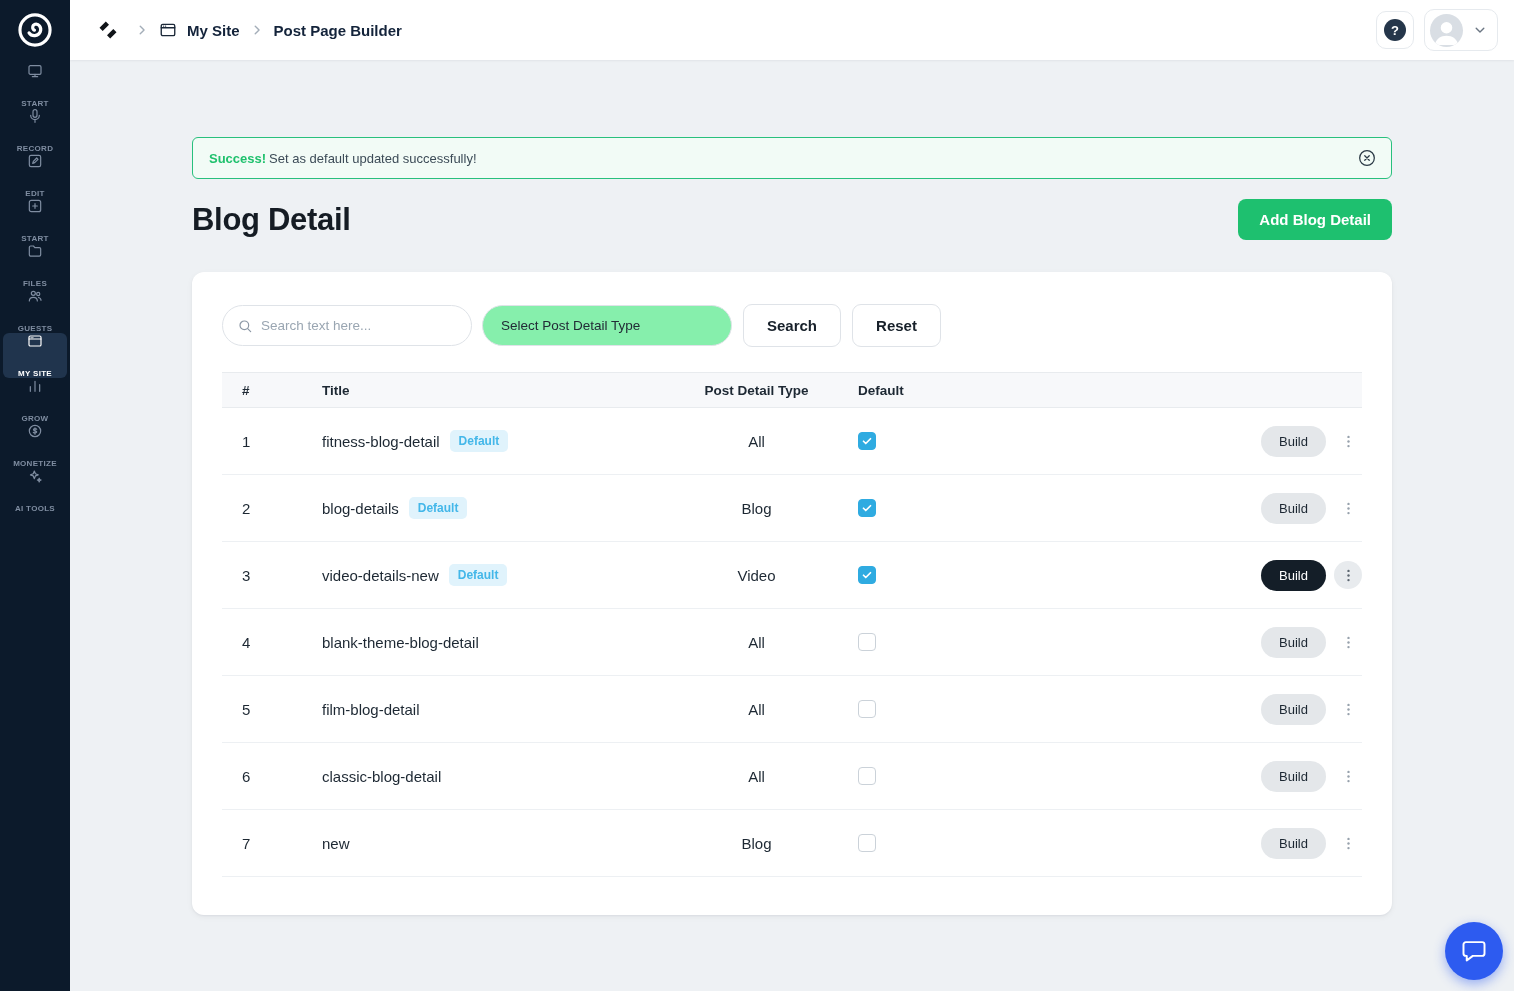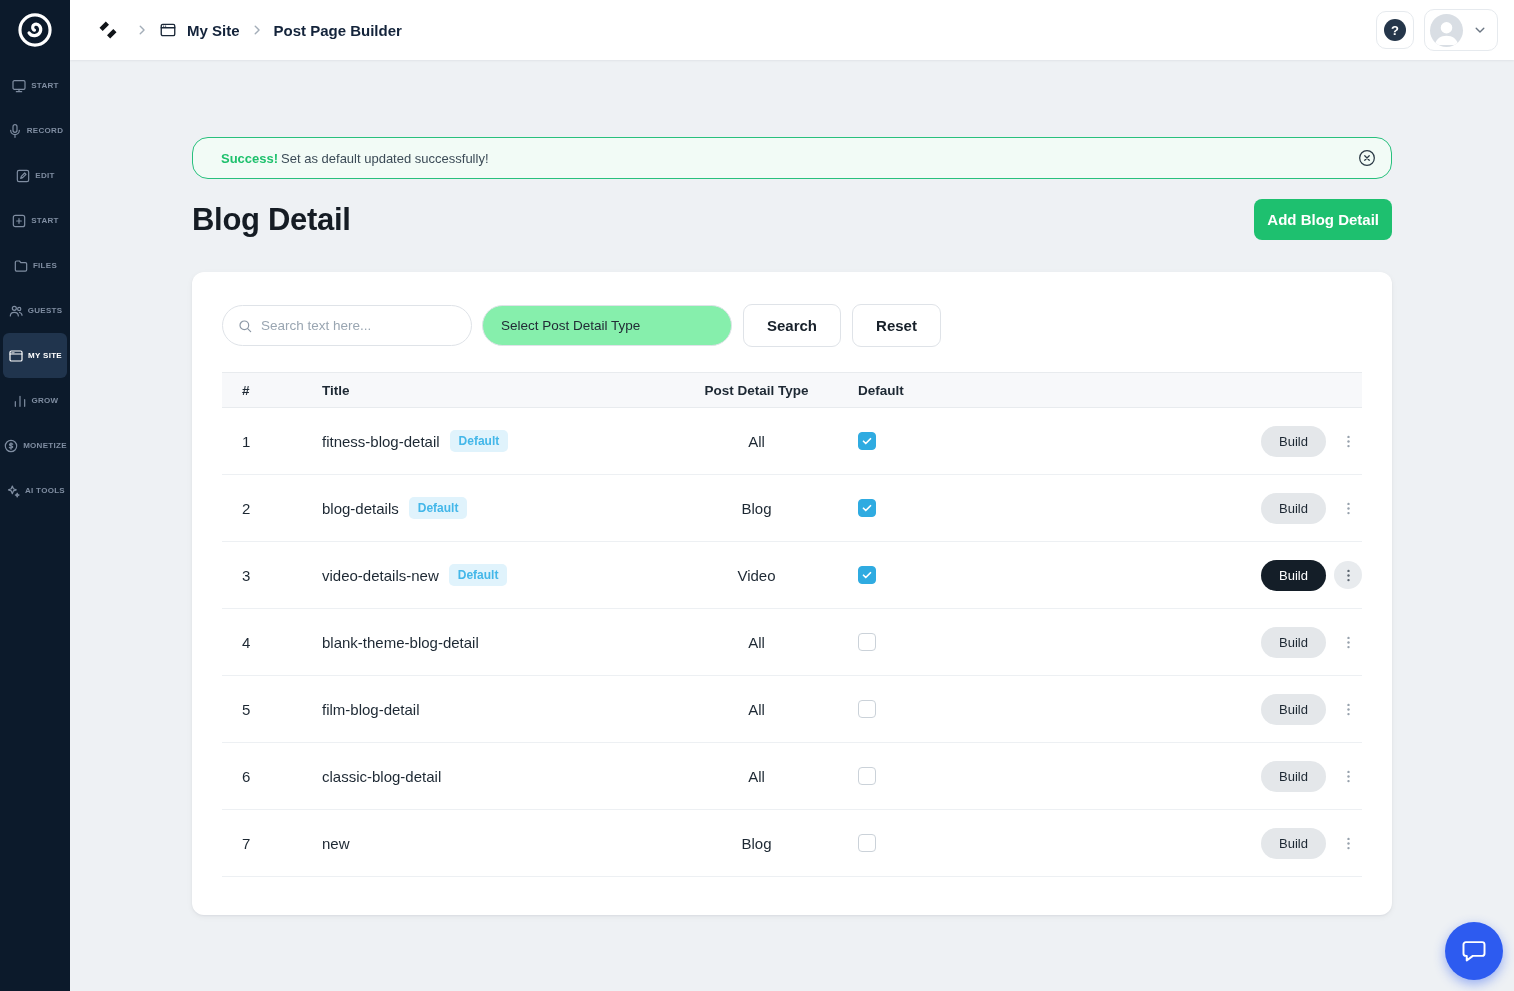--- a/index.html
+++ b/index.html
@@ -13,21 +13,21 @@
 
   
   .sidebar {
     width:70px; background:#0c1a2b; flex-shrink:0;
     display:flex; flex-direction:column; align-items:center;
     padding-top:9px; z-index:3;
   }
   .side-logo { width:42px; height:42px; color:#fff; margin-bottom:12px; cursor:pointer; }
   .side-item {
     width:64px; height:45px; border-radius:6px; cursor:pointer;
-    display:flex; flex-direction:row; align-items:center; justify-content:center; gap:4px;
+    display:flex; flex-direction:column; align-items:center; justify-content:space-between; gap:4px;
     color:#7f8da1;
   }
   .side-item.active { background:#20344d; color:#fff; }
   .side-ic { width:16px; height:16px; display:block; }
   .side-label { font-size:8px; font-weight:700; letter-spacing:.3px; white-space:nowrap; }
 
   
   .main { flex:1; display:flex; flex-direction:column; height:100%; min-width:0; }
   .topbar {
     height:60px; background:#fff; flex-shrink:0;
@@ -56,34 +56,34 @@
   .avatar {
     width:33px; height:33px; border-radius:50%; background:#d9dee4; color:#fff;
     display:block; overflow:hidden;
   }
   .chev-d { width:14px; height:14px; color:#6b7683; display:block; }
 
   
   .content { flex:1; padding:77px 122px 0; background:#eef1f4; min-height:0; }
 
   .alert {
-    height:42px; border:1px solid #28c07d; background:#f2fbf6; border-radius:16px;
-    display:flex; align-items:center; justify-content:space-between; padding:0 14px 0 28px;gap:31px;
+    height:42px; border:1px solid #28c07d; background:#f2fbf6; border-radius:6px;
+    display:flex; align-items:center; justify-content:space-between; padding:0 14px 0 16px;gap:31px;
   }
   .alert-text { font-size:13px; color:#3c4b57; }
   .alert-strong { color:#1fc16d; font-weight:700; margin-right:3px; }
   .alert-close {
     width:20px; height:20px; border:none; background:none; padding:0;
     color:#2b3a46; cursor:pointer; display:block;
   }
 
   .page-head { margin-top:20px; display:flex; align-items:center; justify-content:space-between; }
   h1 { font-size:31px; font-weight:800; color:#151c24; letter-spacing:-.3px; }
   .add-btn {
-    height:41px; padding:0 13px; background:#1ec06f; color:#fff;
+    height:41px; padding:0 21px; background:#1ec06f; color:#fff;
     font-weight:700; font-size:15px; border:none; border-radius:8px;
     cursor:pointer; font-family:inherit;
   }
 
   .card {
     margin-top:32px; background:#fff; border-radius:12px;
     box-shadow:0 1px 2px rgba(16,24,40,.05), 0 2px 6px rgba(16,24,40,.05);
     padding:32px 30px 38px;
   }
 

